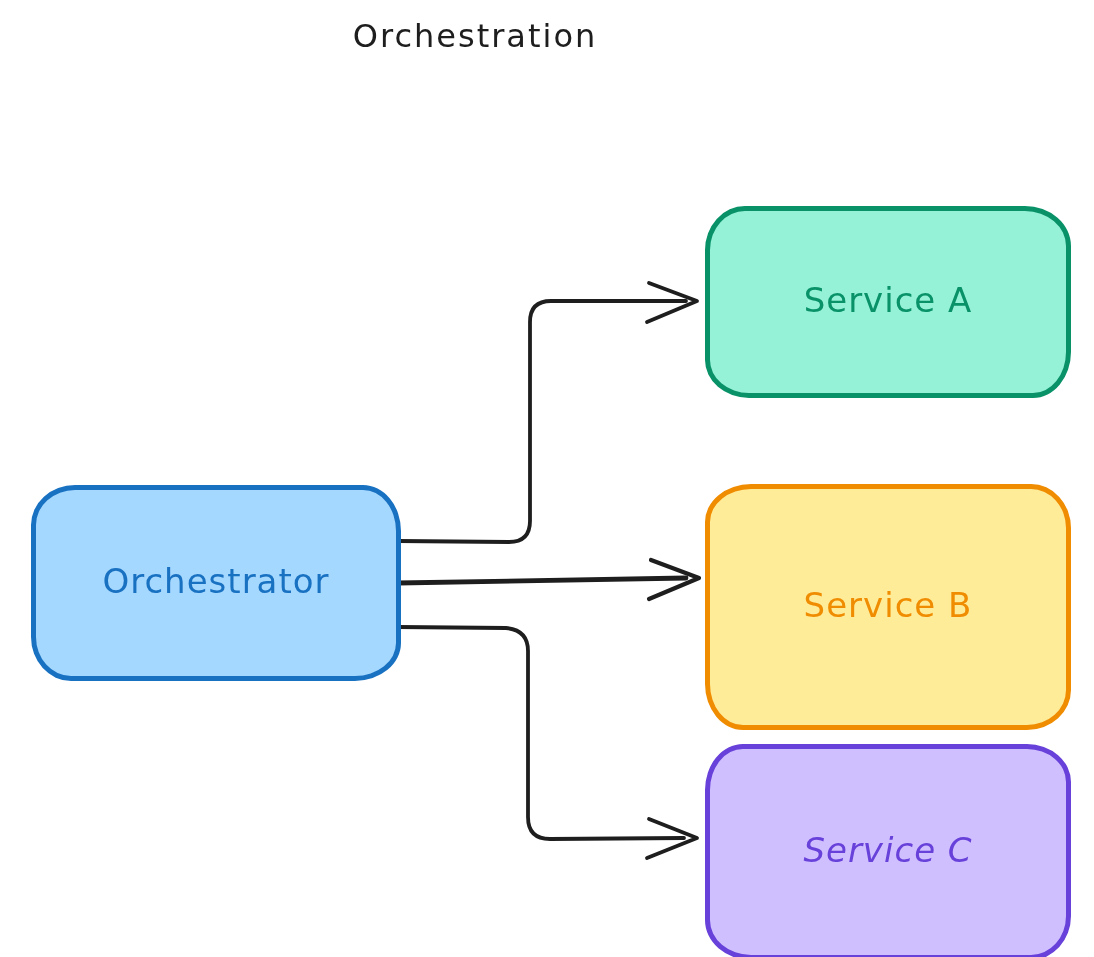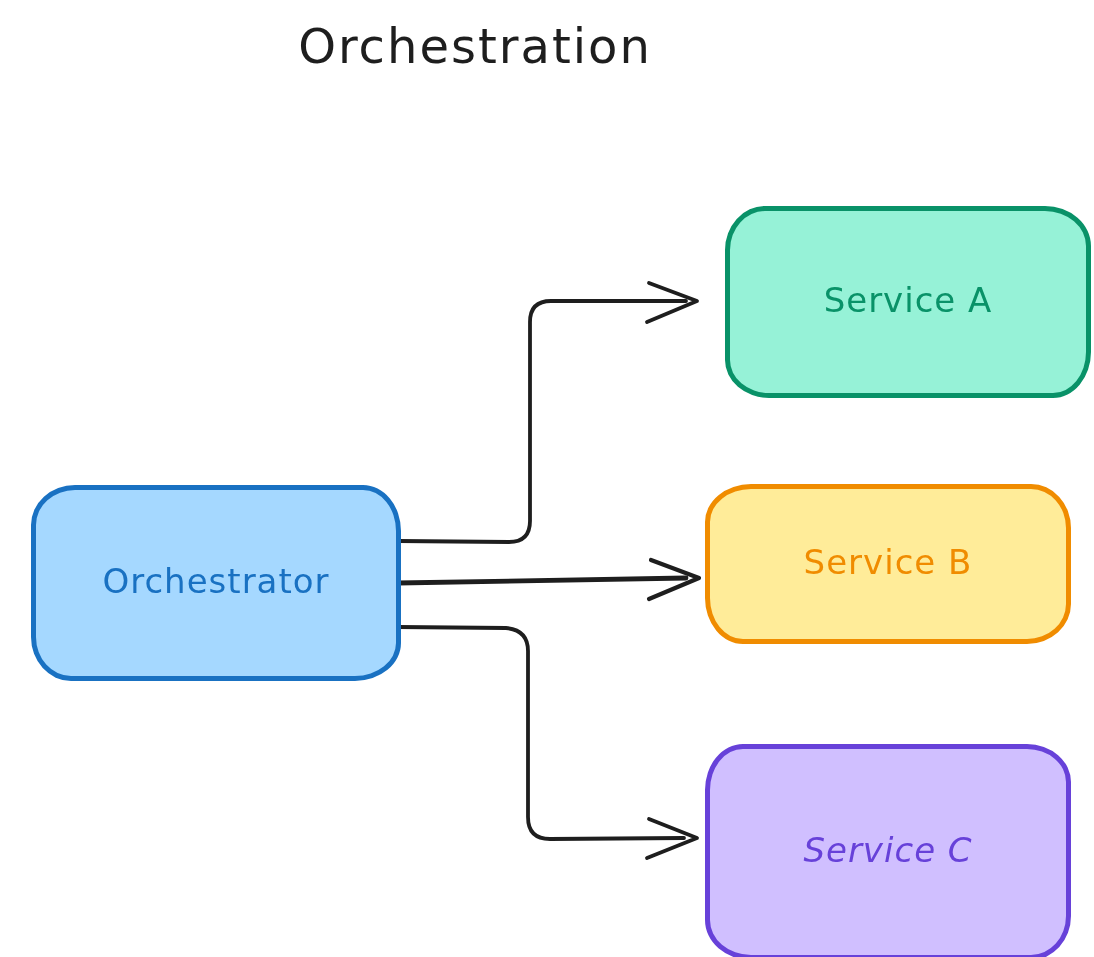--- a/index.html
+++ b/index.html
@@ -15,21 +15,21 @@
     overflow: hidden;
     font-family: "DejaVu Sans", sans-serif;
   }
   .title {
     position: absolute;
     left: 240px;
     top: 16px;
     width: 470px;
     margin: 0;
     text-align: center;
-    font-size: 48px;
+    font-size: 32px;
     font-weight: 500;
     letter-spacing: 2px;
     color: #1e1e1e;
     line-height: 1.25;
   }
   .edges {
     position: absolute;
     left: 0;
     top: 0;
     width: 1094px;
@@ -56,24 +56,23 @@
     white-space: nowrap;
   }
   .node-orchestrator {
     left: 20px;  top: 485px;  width: 370px; height: 196px;
     border-radius: 44px 38px 46px 40px / 40px 46px 38px 44px;
     margin-left: 11px;
   }
   .node-service-a {
     left: 705px; top: 206px;  width: 366px; height: 192px;
     border-radius: 40px 46px 38px 44px / 44px 40px 46px 38px;
-    margin-left: 20px;
   }
   .node-service-b {
-    left: 705px; top: 484px;  width: 366px; height: 160px;
+    left: 705px; top: 484px;  width: 366px; height: 246px;
     border-radius: 46px 40px 44px 38px / 38px 44px 40px 46px;
   }
   .node-service-c {
     left: 705px; top: 744px;  width: 366px; height: 216px;
     border-radius: 38px 44px 40px 46px / 46px 38px 44px 40px;
     font-style: italic;
   }
 </style>
 </head>
 <body>

